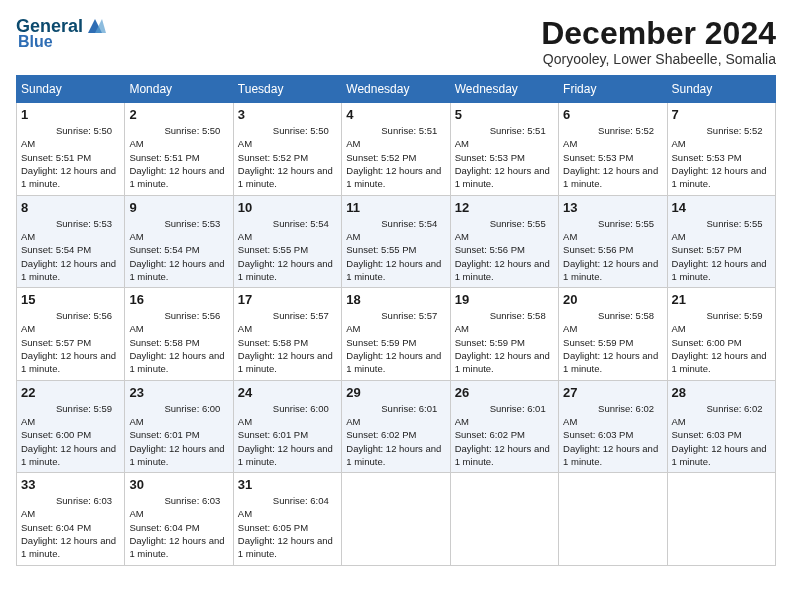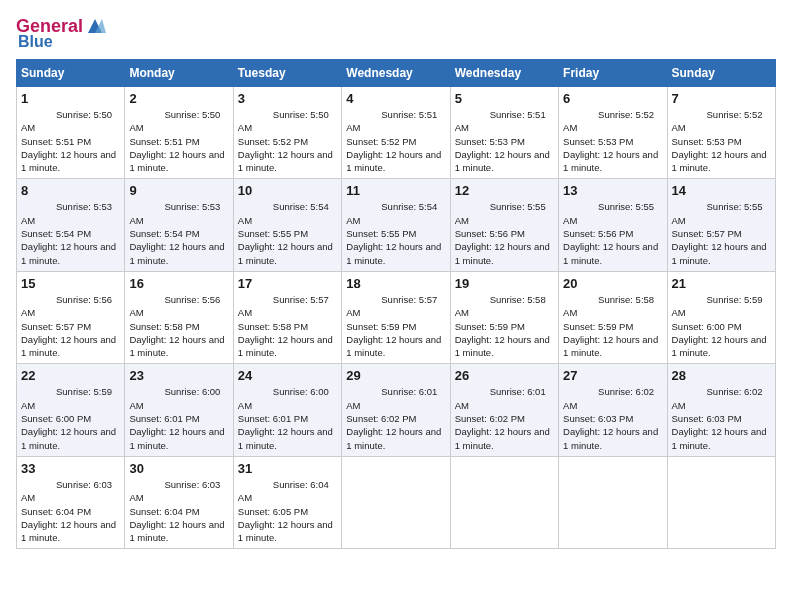--- a/index.html
+++ b/index.html
@@ -38,21 +38,21 @@
       width: 100%;
       border-collapse: collapse;
       font-size: 10px;
     }
     .calendar th {
       background: #2e6db4;
       color: #fff;
       padding: 6px 4px;
       text-align: left;
       font-size: 12px;
-      font-weight: bold;
+      font-weight: normal;
       border: 1px solid #2e6db4;
     }
     .calendar td {
       border: 1px solid #ccc;
       vertical-align: top;
       padding: 4px;
       width: 108px;
       min-height: 80px;
       background: #fff;
     }
@@ -75,27 +75,31 @@
     .empty {
       background: #fff !important;
     }
   </style>
 </head>
 <body>
 
 <div class="header">
   <div class="logo">
     <div style="display:flex; align-items:center;">
-      <span style="font-size:18px; font-weight:bold; color:#be185d;">General</span>
+      <span style="font-size:18px; font-weight:bold; color:#0c4a6e;">General</span>
       <svg width="22" height="22" viewBox="0 0 22 22" style="margin-left:1px; margin-top:-2px;">
         <polygon points="4,18 11,4 18,18" fill="#2e6db4"></polygon>
         <polygon points="11,18 18,4 22,18" fill="#5ba0d0" opacity="0.7"></polygon>
       </svg>
     </div>
     <span style="font-size:16px; font-weight:bold; color:#2e6db4; margin-top:-4px; margin-left:2px;">Blue</span>
+  </div>
+  <div class="title-block">
+    <div class="month-title">December 2024</div>
+    <div class="location">Qoryooley, Lower Shabeelle, Somalia</div>
   </div>
 </div>
 
 <table class="calendar">
   <thead>
     <tr>
       <th>Sunday</th>
       <th>Monday</th>
       <th>Tuesday</th>
       <th>Wednesday</th>

